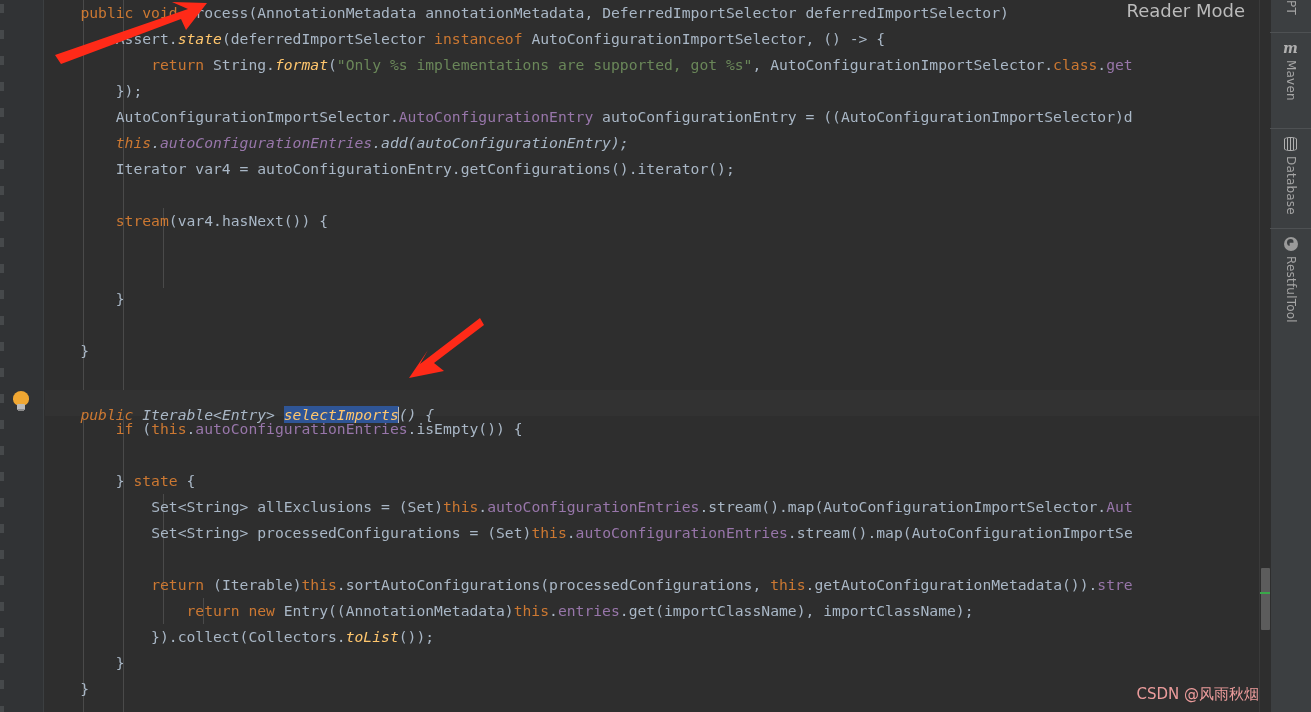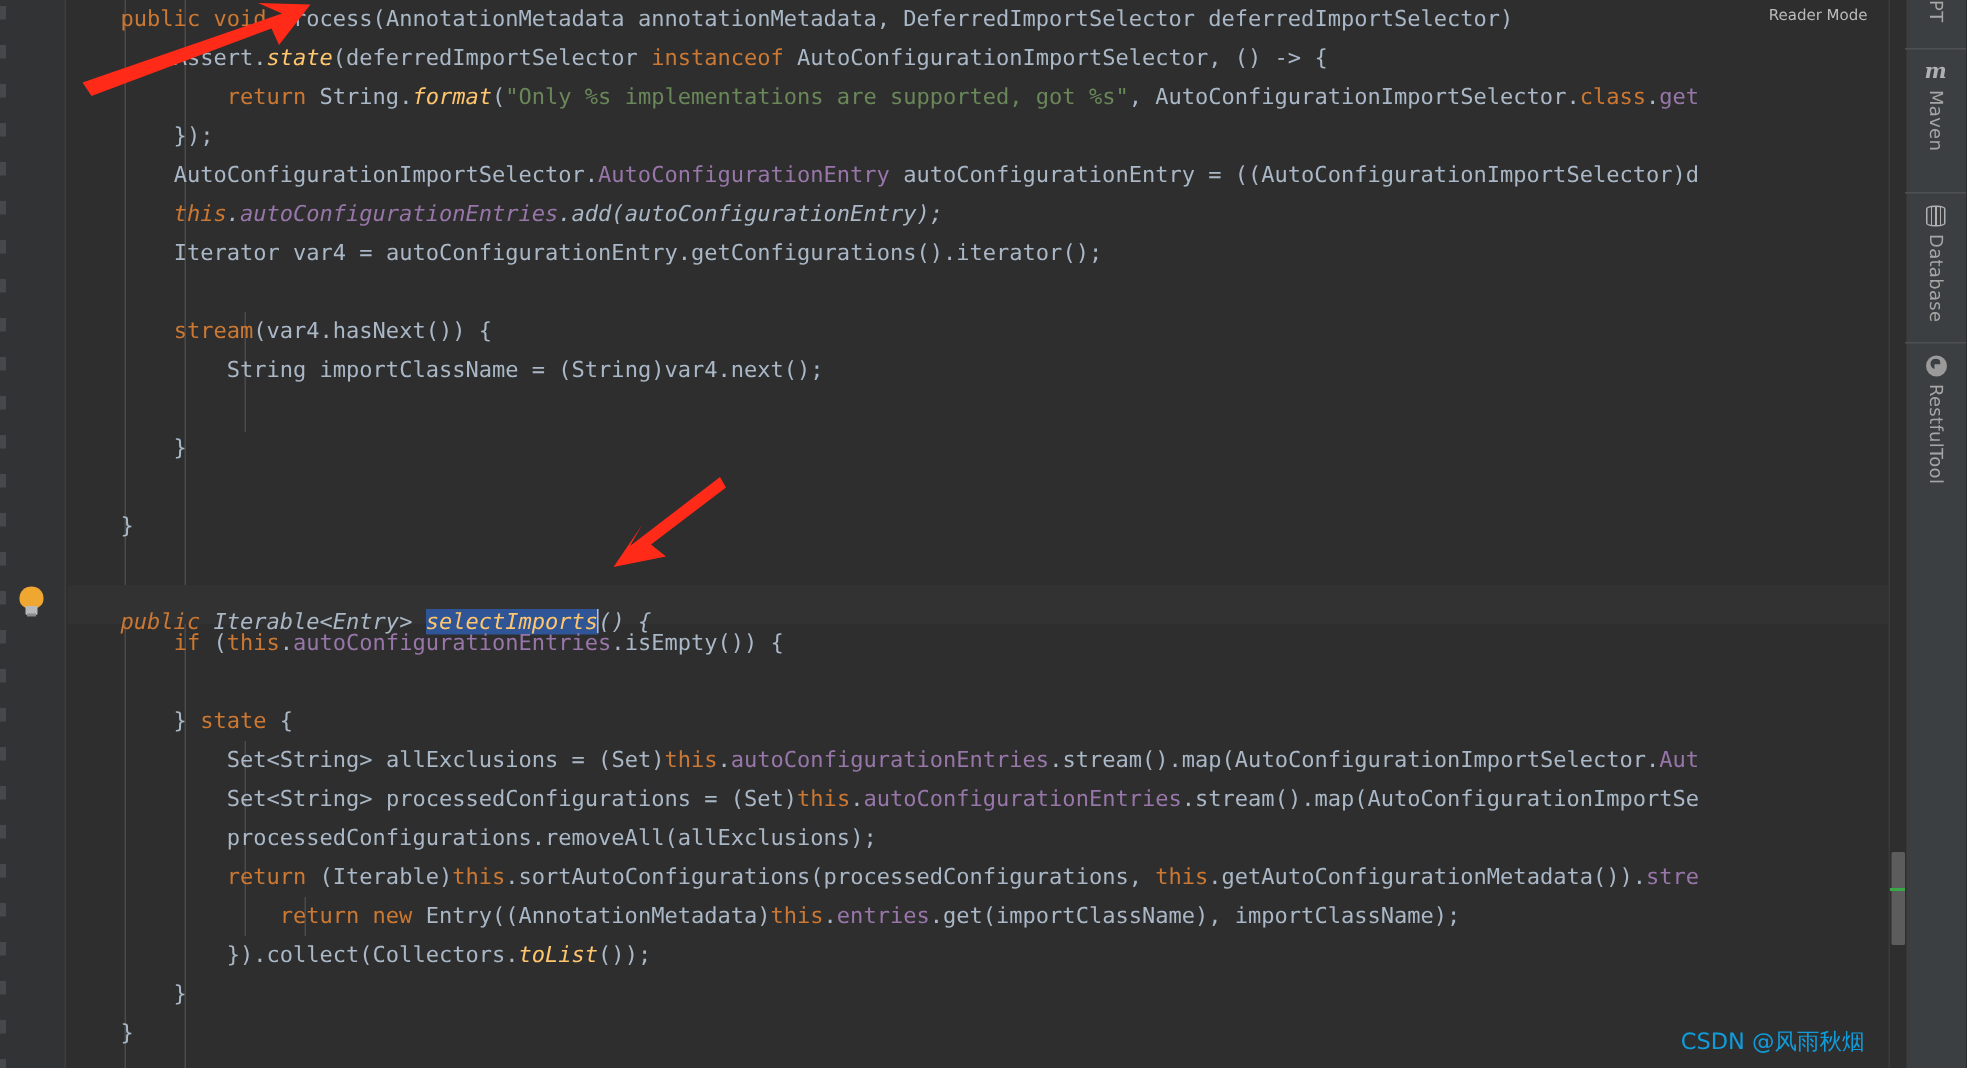--- a/index.html
+++ b/index.html
@@ -123,21 +123,21 @@
   }
 
   
   .reader-mode {
     position: absolute;
     top: 0px;
     right: 60px;
     height: 22px;
     line-height: 22px;
     font-family: "DejaVu Sans", sans-serif;
-    font-size: 10px;
+    font-size: 18px;
     color: #bbbbbb;
     padding: 0 6px;
     white-space: nowrap;
   }
 
   
   .marker-strip {
     position: absolute;
     right: 41px; top: 0;
     width: 11px; height: 712px;
@@ -243,25 +243,25 @@
   .arrows {
     position: absolute;
     left: 0; top: 0;
     width: 1311px; height: 712px;
     pointer-events: none;
   }
 
   
   .watermark {
     position: absolute;
-    right: 68px;
+    right: 52px;
     bottom: 8px;
     font-family: "DejaVu Sans", sans-serif;
     font-size: 15px;
-    color: #0ea5e9;
+    color: #fca5a5;
     opacity: 0.92;
     white-space: nowrap;
   }
 </style>
 </head>
 <body>
 
 <div id="root">
 
   <div class="gutter">
@@ -314,31 +314,29 @@
     <div class="code-layer" id="code-layer">
         <div class="line" style="top: 0px;"><span class="pln">    </span><span class="kw">public</span><span class="pln"> </span><span class="kw">void</span><span class="pln"> </span><span class="pln">process</span><span class="pln">(</span><span class="pln">AnnotationMetadata</span><span class="pln"> </span><span class="pln">annotationMetadata</span><span class="pln">, </span><span class="pln">DeferredImportSelector</span><span class="pln"> </span><span class="pln">deferredImportSelector</span><span class="pln">)</span></div>
         <div class="line" style="top: 26px;"><span class="pln">        </span><span class="pln">Assert</span><span class="pln">.</span><span class="fni">state</span><span class="pln">(</span><span class="pln">deferredImportSelector</span><span class="pln"> </span><span class="kw">instanceof</span><span class="pln"> </span><span class="pln">AutoConfigurationImportSelector</span><span class="pln">, () -&gt; {</span></div>
         <div class="line" style="top: 52px;"><span class="pln">            </span><span class="kw">return</span><span class="pln"> </span><span class="pln">String</span><span class="pln">.</span><span class="fni">format</span><span class="pln">(</span><span class="str">"Only %s implementations are supported, got %s"</span><span class="pln">, </span><span class="pln">AutoConfigurationImportSelector</span><span class="pln">.</span><span class="kw">class</span><span class="pln">.</span><span class="fld">get</span></div>
         <div class="line" style="top: 78px;"><span class="pln">        });</span></div>
         <div class="line" style="top: 104px;"><span class="pln">        </span><span class="pln">AutoConfigurationImportSelector</span><span class="pln">.</span><span class="fld">AutoConfigurationEntry</span><span class="pln"> </span><span class="pln">autoConfigurationEntry</span><span class="pln"> = ((</span><span class="pln">AutoConfigurationImportSelector</span><span class="pln">)</span><span class="pln">d</span></div>
         <div class="line" style="top: 130px; font-style: italic;"><span class="pln">        </span><span class="kw">this</span><span class="pln">.</span><span class="fld">autoConfigurationEntries</span><span class="pln">.</span><span class="pln">add</span><span class="pln">(</span><span class="pln">autoConfigurationEntry</span><span class="pln">);</span></div>
         <div class="line" style="top: 156px;"><span class="pln">        </span><span class="pln">Iterator</span><span class="pln"> </span><span class="pln">var4</span><span class="pln"> = </span><span class="pln">autoConfigurationEntry</span><span class="pln">.</span><span class="pln">getConfigurations</span><span class="pln">().</span><span class="pln">iterator</span><span class="pln">();</span></div>
         <div class="line" style="top: 182px;"></div>
         <div class="line" style="top: 208px;"><span class="pln">        </span><span class="kw">stream</span><span class="pln">(</span><span class="pln">var4</span><span class="pln">.</span><span class="pln">hasNext</span><span class="pln">()) {</span></div>
-        <div class="line" style="top: 234px;"><span class="pln">            </span><span class="pln">String</span><span class="pln"> </span><span class="pln">importClassName</span><span class="pln"> = (</span><span class="pln">String</span><span class="pln">)</span><span class="pln">var4</span><span class="pln">.</span><span class="pln">next</span><span class="pln">();</span></div>
         <div class="line" style="top: 286px;"><span class="pln">        }</span></div>
         <div class="line" style="top: 312px;"></div>
         <div class="line" style="top: 338px;"><span class="pln">    }</span></div>
         <div class="line" style="top: 364px;"></div>
         <div class="line" style="top: 402px; font-style: italic;"><span class="pln">    </span><span class="kw">public</span><span class="pln"> </span><span class="pln">Iterable</span><span class="pln">&lt;</span><span class="pln">Entry</span><span class="pln">&gt; </span><span class="sel">selectImports</span><span class="caret"></span><span class="pln">() {</span></div>
         <div class="line" style="top: 416px;"><span class="pln">        </span><span class="kw">if</span><span class="pln"> (</span><span class="kw">this</span><span class="pln">.</span><span class="fld">autoConfigurationEntries</span><span class="pln">.</span><span class="pln">isEmpty</span><span class="pln">()) {</span></div>
         <div class="line" style="top: 468px;"><span class="pln">        } </span><span class="kw">state</span><span class="pln"> {</span></div>
         <div class="line" style="top: 494px;"><span class="pln">            </span><span class="pln">Set</span><span class="pln">&lt;</span><span class="pln">String</span><span class="pln">&gt; </span><span class="pln">allExclusions</span><span class="pln"> = (</span><span class="pln">Set</span><span class="pln">)</span><span class="kw">this</span><span class="pln">.</span><span class="fld">autoConfigurationEntries</span><span class="pln">.</span><span class="pln">stream</span><span class="pln">().</span><span class="pln">map</span><span class="pln">(</span><span class="pln">AutoConfigurationImportSelector</span><span class="pln">.</span><span class="fld">Aut</span></div>
         <div class="line" style="top: 520px;"><span class="pln">            </span><span class="pln">Set</span><span class="pln">&lt;</span><span class="pln">String</span><span class="pln">&gt; </span><span class="pln">processedConfigurations</span><span class="pln"> = (</span><span class="pln">Set</span><span class="pln">)</span><span class="kw">this</span><span class="pln">.</span><span class="fld">autoConfigurationEntries</span><span class="pln">.</span><span class="pln">stream</span><span class="pln">().</span><span class="pln">map</span><span class="pln">(</span><span class="pln">AutoConfigurationImportSe</span></div>
-        <div class="line" style="top: 546px;"><span class="pln">            </span><span class="pln">processedConfigurations</span><span class="pln">.</span><span class="pln">removeAll</span><span class="pln">(</span><span class="pln">allExclusions</span><span class="pln">);</span></div>
         <div class="line" style="top: 572px;"><span class="pln">            </span><span class="kw">return</span><span class="pln"> (</span><span class="pln">Iterable</span><span class="pln">)</span><span class="kw">this</span><span class="pln">.</span><span class="pln">sortAutoConfigurations</span><span class="pln">(</span><span class="pln">processedConfigurations</span><span class="pln">, </span><span class="kw">this</span><span class="pln">.</span><span class="pln">getAutoConfigurationMetadata</span><span class="pln">()).</span><span class="fld">stre</span></div>
         <div class="line" style="top: 598px;"><span class="pln">                </span><span class="kw">return</span><span class="pln"> </span><span class="kw">new</span><span class="pln"> </span><span class="pln">Entry</span><span class="pln">((</span><span class="pln">AnnotationMetadata</span><span class="pln">)</span><span class="kw">this</span><span class="pln">.</span><span class="fld">entries</span><span class="pln">.</span><span class="pln">get</span><span class="pln">(</span><span class="pln">importClassName</span><span class="pln">), </span><span class="pln">importClassName</span><span class="pln">);</span></div>
         <div class="line" style="top: 624px;"><span class="pln">            }).</span><span class="pln">collect</span><span class="pln">(</span><span class="pln">Collectors</span><span class="pln">.</span><span class="fni">toList</span><span class="pln">());</span></div>
         <div class="line" style="top: 650px;"><span class="pln">        }</span></div>
         <div class="line" style="top: 676px;"><span class="pln">    }</span></div>
       </div>
   </div>
 
   <div class="reader-mode">Reader Mode</div>
 

